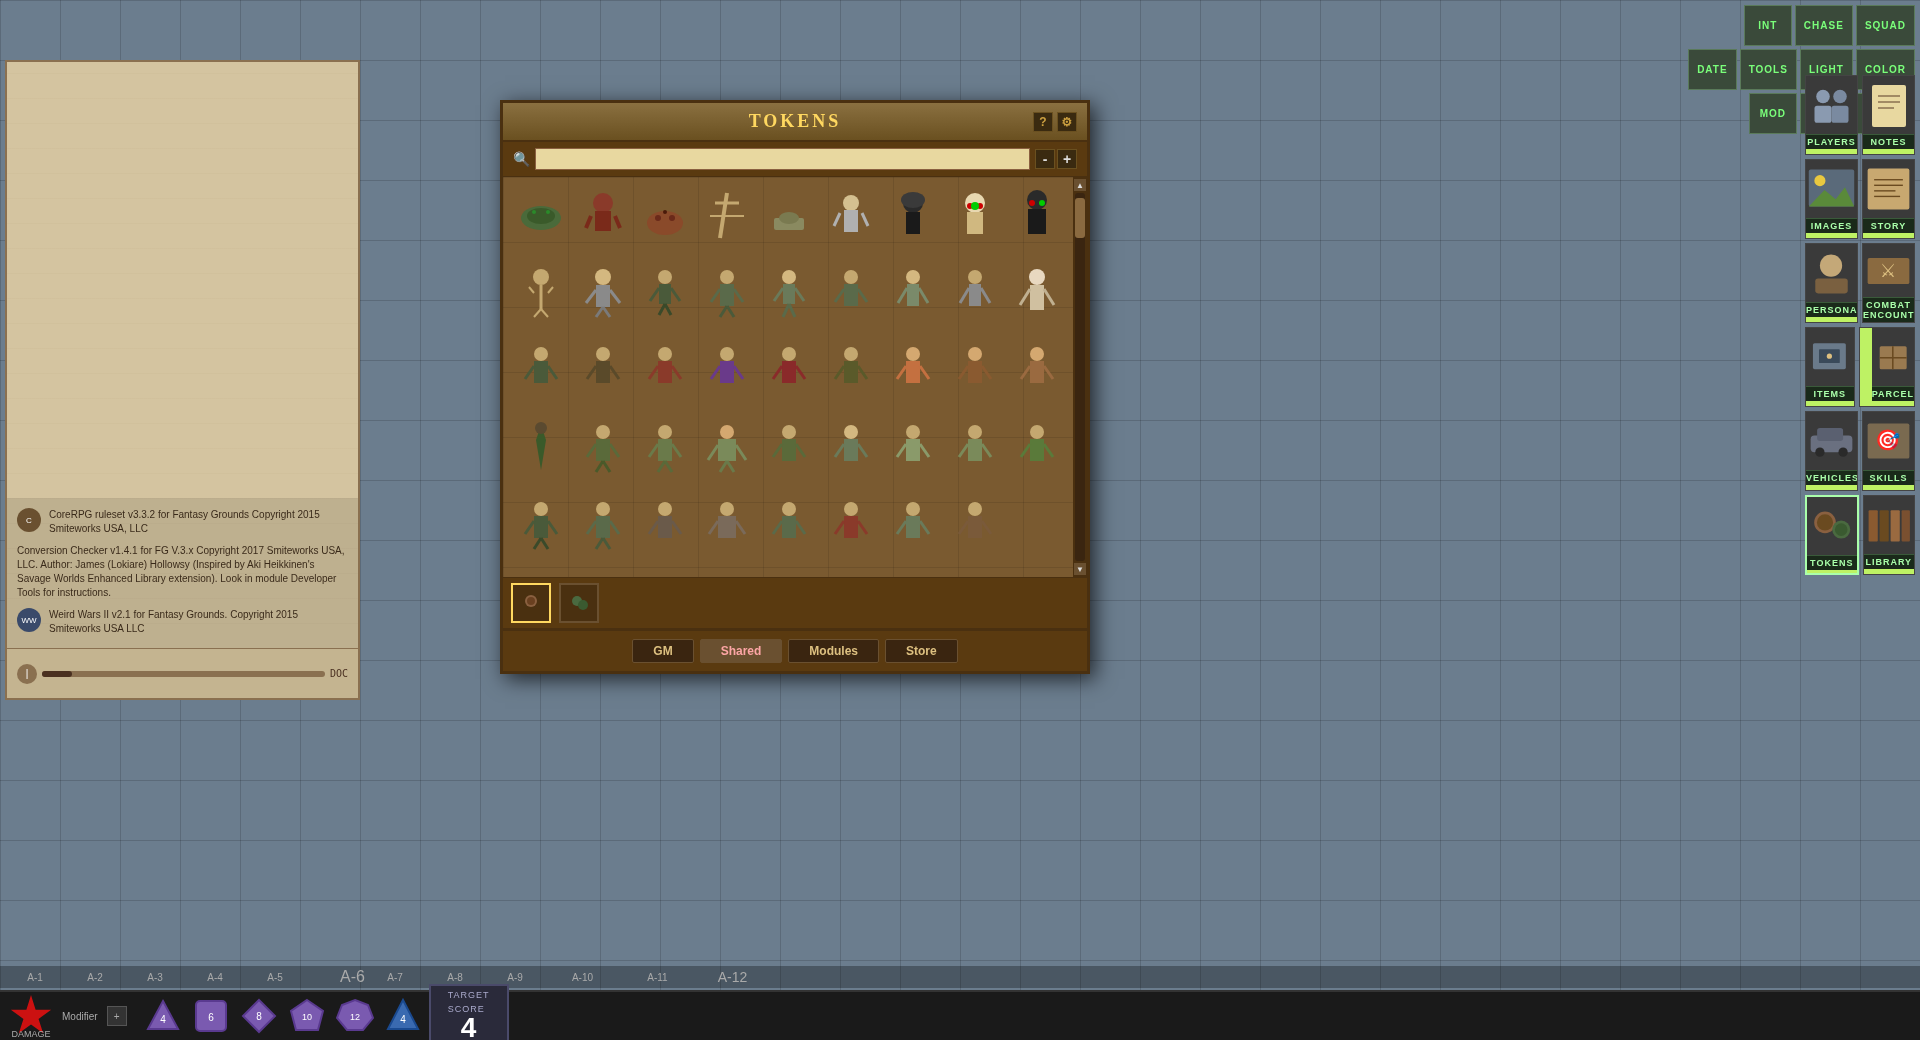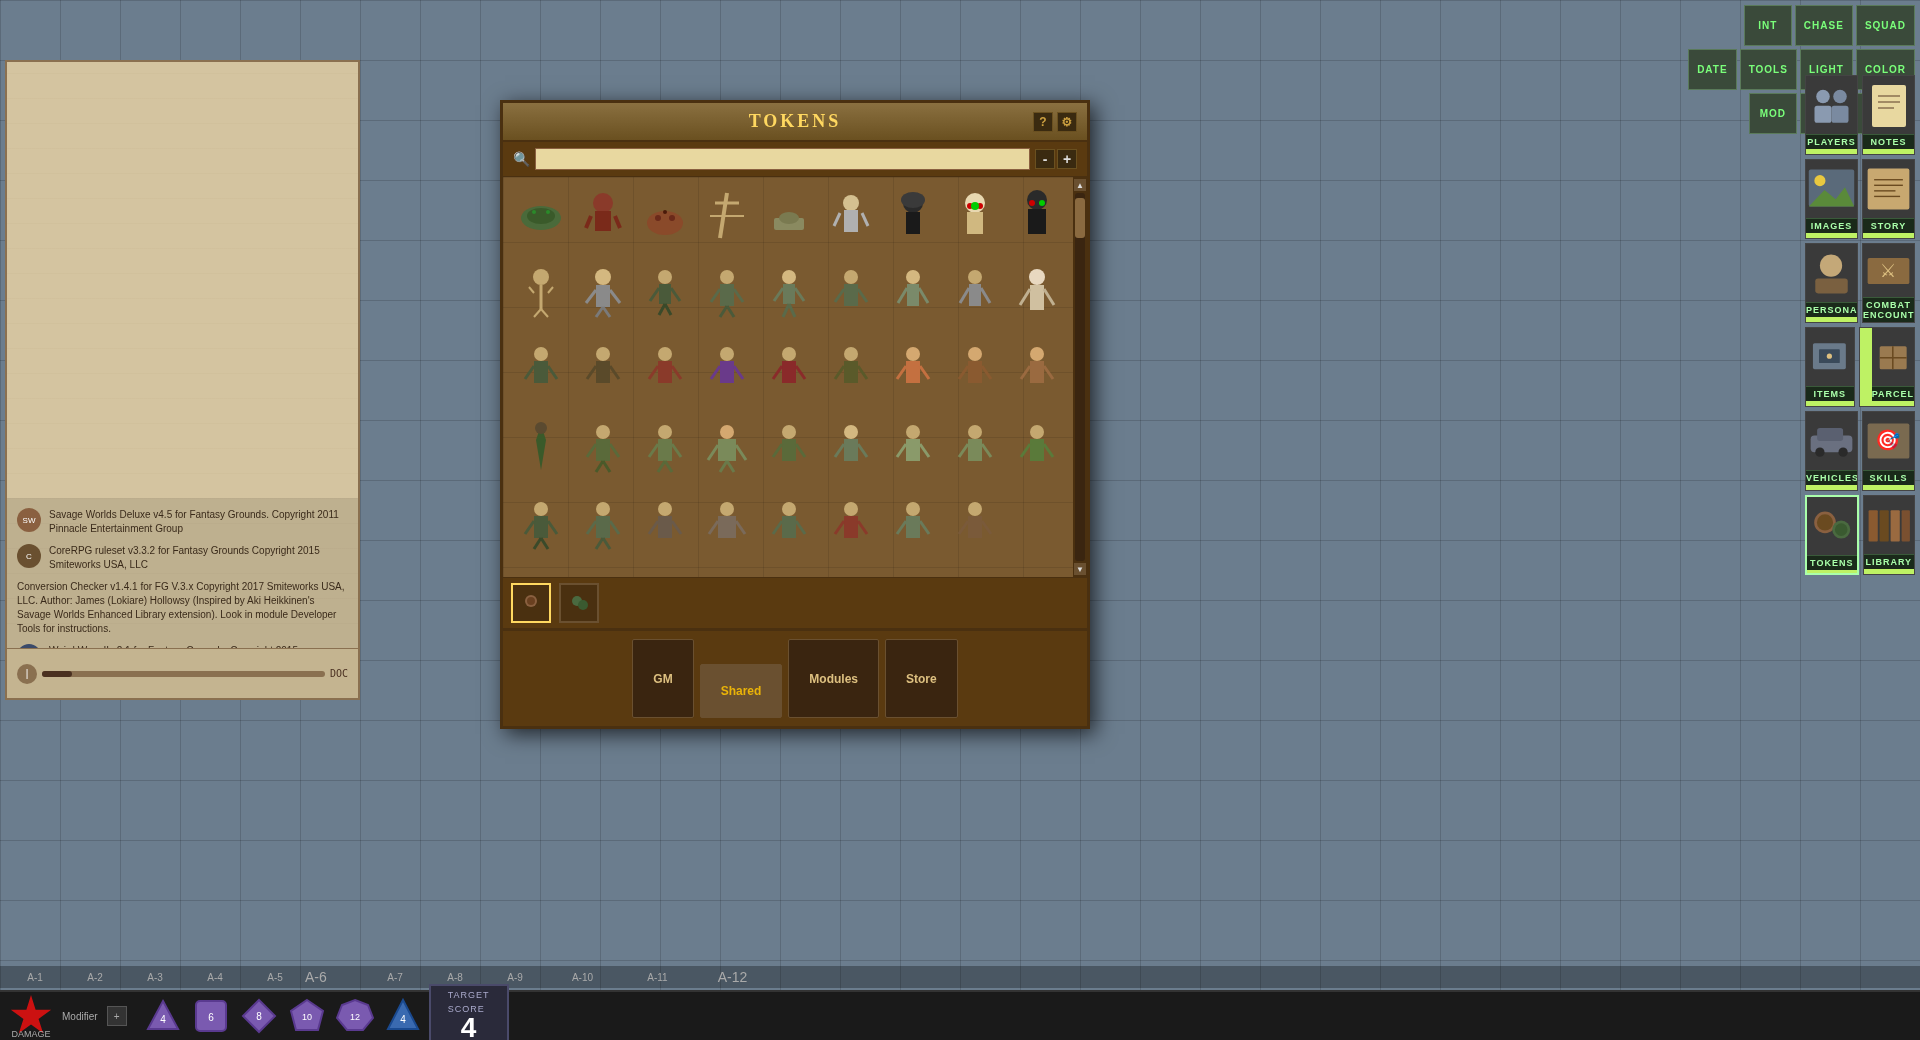--- a/index.html
+++ b/index.html
@@ -321,34 +321,33 @@
     .tokens-tabs {
       background: #5a3a10;
       padding: 8px;
       display: flex;
       gap: 6px;
       justify-content: center;
       border-top: 2px solid #4a3010;
     }
 
     .tokens-tab {
-      padding: 19px 20px;
+      padding: 4px 20px;
       background: #3a2510;
       border: 1px solid #6a5030;
       color: #ddc080;
       font-size: 12px;
       font-weight: bold;
       cursor: pointer;
       border-radius: 2px;
     }
 
     .tokens-tab.active {
       background: #6a5030;
-      color: #eab308;
-      margin-top: 25px;
+      color: #fca5a5;
     }
 
     
     .bottom-bar {
       position: absolute;
       bottom: 0; left: 0; right: 0;
       height: 50px;
       background: #1a1a1a;
       border-top: 2px solid #333;
       display: flex;
@@ -665,24 +664,20 @@
   </div>
 </div>
 
 <div class="left-panel">
   <div class="left-panel-content">
 
     <div style="position:absolute;top:0;left:0;right:0;bottom:0;background:repeating-linear-gradient(0deg,transparent,transparent 24px,rgba(139,110,60,0.08) 25px);pointer-events:none;"></div>
   </div>
   <div class="left-panel-bottom">
     <div class="module-entry">
-      <div class="module-icon">SW</div>
-      <div class="module-text">Savage Worlds Deluxe v4.5 for Fantasy Grounds. Copyright 2011 Pinnacle Entertainment Group</div>
-    </div>
-    <div class="module-entry">
       <div class="module-icon" style="background:#6a5030;">C</div>
       <div class="module-text">CoreRPG ruleset v3.3.2 for Fantasy Grounds Copyright 2015 Smiteworks USA, LLC</div>
     </div>
     <div class="module-entry">
       <div class="module-text" style="font-size:10px;color:#3a2a1a;">Conversion Checker v1.4.1 for FG V.3.x Copyright 2017 Smiteworks USA, LLC. Author: James (Lokiare) Hollowsy (Inspired by Aki Heikkinen's Savage Worlds Enhanced Library extension). Look in module Developer Tools for instructions.</div>
     </div>
     <div class="module-entry">
       <div class="module-icon" style="background:#3a4a6a;">WW</div>
       <div class="module-text">Weird Wars II v2.1 for Fantasy Grounds. Copyright 2015 Smiteworks USA LLC</div>
     </div>
@@ -1212,21 +1207,21 @@
     <button class="tokens-tab">Store</button>
   </div>
 </div>
 
 <div style="position:absolute; bottom:52px; left:0; right:0; height:22px; display:flex; align-items:center; background:rgba(0,0,0,0.3); z-index:200; padding:0 5px;">
   <span style="font-size:10px;color:#aaa;min-width:60px;text-align:center;">A-1</span>
   <span style="font-size:10px;color:#aaa;min-width:60px;text-align:center;">A-2</span>
   <span style="font-size:10px;color:#aaa;min-width:60px;text-align:center;">A-3</span>
   <span style="font-size:10px;color:#aaa;min-width:60px;text-align:center;">A-4</span>
   <span style="font-size:10px;color:#aaa;min-width:60px;text-align:center;">A-5</span>
-  <span style="font-size:14px;color:#aaa;min-width:60px;text-align:left;">A-6</span>
+  <span style="font-size:16px;color:#aaa;min-width:60px;text-align:right;">A-6</span>
   <span style="font-size:10px;color:#aaa;min-width:60px;text-align:center;">A-7</span>
   <span style="font-size:10px;color:#aaa;min-width:60px;text-align:center;">A-8</span>
   <span style="font-size:10px;color:#aaa;min-width:60px;text-align:center;">A-9</span>
   <span style="font-size:10px;color:#aaa;min-width:75px;text-align:center;">A-10</span>
   <span style="font-size:10px;color:#aaa;min-width:75px;text-align:center;">A-11</span>
   <span style="font-size:14px;color:#aaa;min-width:75px;text-align:center;">A-12</span>
 </div>
 
 <div class="bottom-bar">
 

